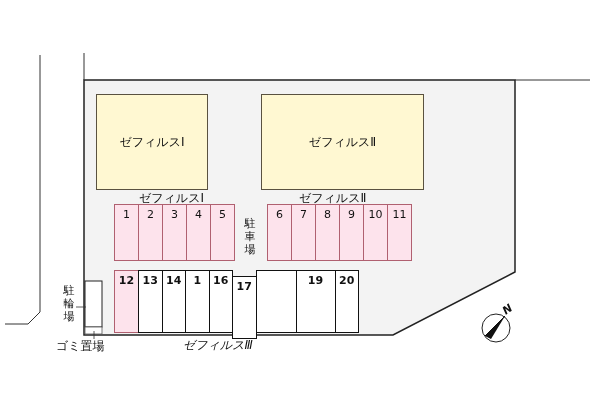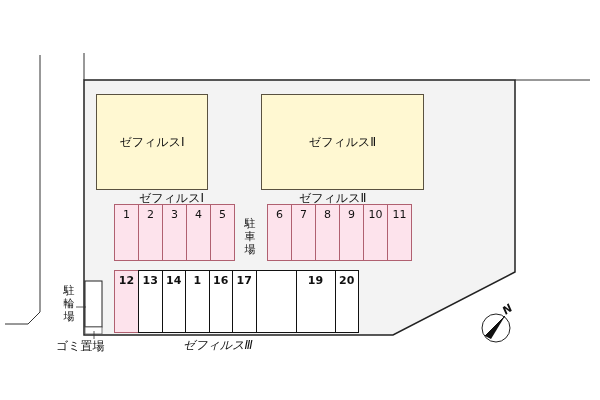--- a/index.html
+++ b/index.html
@@ -72,21 +72,21 @@
   <div class="stall" style="width:25px; height:57px;">10</div>
   <div class="stall" style="width:25px; height:57px;">11</div>
 </div>
 
 <div class="row" style="left:114px; top:270px;">
   <div class="stall pinkbold" style="width:25px; height:63px;">12</div>
   <div class="stall white" style="width:24.5px; height:63px;">13</div>
   <div class="stall white" style="width:24.5px; height:63px;">14</div>
   <div class="stall white" style="width:24.5px; height:63px;">1</div>
   <div class="stall white" style="width:24.5px; height:63px;">16</div>
-  <div class="stall white" style="width:24.5px; height:63px;">17</div>
+  <div class="stall white" style="width:24.5px; height:63px;margin-top:6px;">17</div>
   <div class="stall white" style="width:24.5px; height:63px;padding-left:39px;">18</div>
   <div class="stall white" style="width:40px; height:63px;">19</div>
   <div class="stall white" style="width:24.5px; height:63px;">20</div>
 </div>
 
 <div class="vlbl" style="left:63px; top:284px;">
   <div>駐</div>
   <div>輪</div>
   <div>場</div>
 </div>

